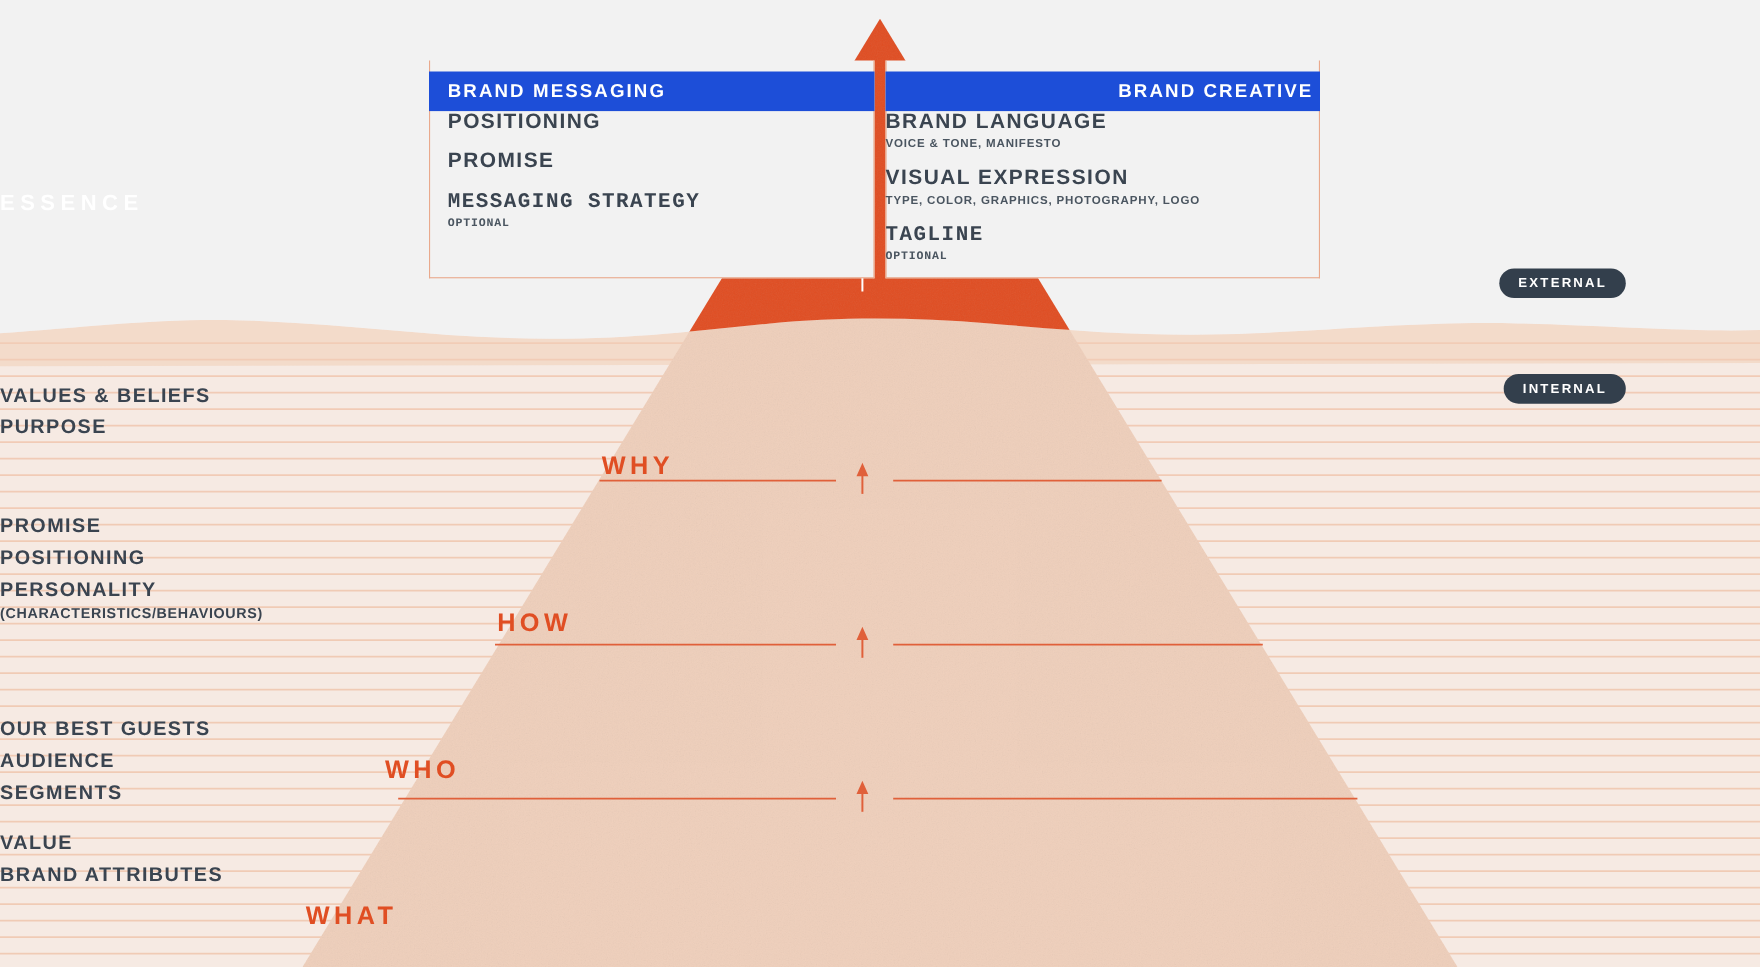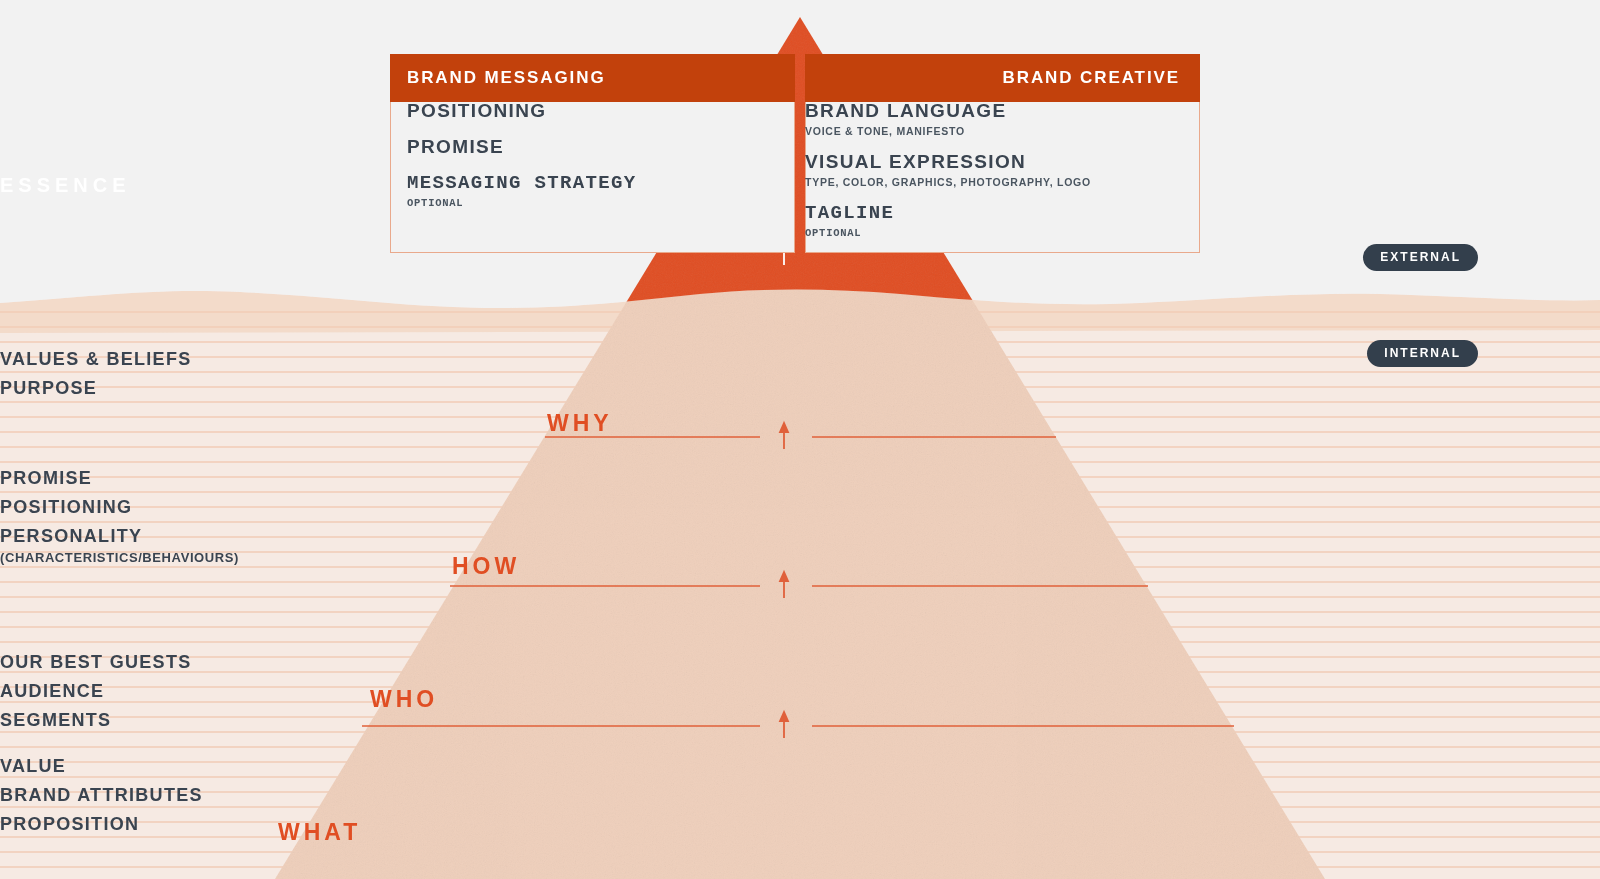--- a/index.html
+++ b/index.html
@@ -36,29 +36,29 @@
     background: #f2f2f2;
     border: 1px solid #e9a98c;
     border-top: none;
     z-index: 3;
   }
   .panel-left  { left: 390px;  width: 405px; }
   .panel-right { left: 805px;  width: 395px; }
 
   .panel-header {
     position: absolute;
-    top: 54px;
-    height: 48px;
-    background: #c2410c;
+    top: 65px;
+    height: 36px;
+    background: #1d4ed8;
     display: flex;
     align-items: center;
     z-index: 5;
   }
   .panel-header-left  { left: 390px; width: 405px; justify-content: flex-start; padding-left: 17px; }
-  .panel-header-right { left: 805px; width: 395px; justify-content: flex-end;   padding-right: 20px; }
+  .panel-header-right { left: 805px; width: 395px; justify-content: flex-end;   padding-right: 6px; }
 
   .panel-header span {
     color: #ffffff;
     font-size: 17px;
     font-weight: bold;
     letter-spacing: 1.9px;
   }
 
   .panel-body {
     position: absolute;
@@ -148,21 +148,21 @@
   .tier-label {
     position: absolute;
     color: #e04e23;
     font-size: 23px;
     font-weight: bold;
     letter-spacing: 4px;
     z-index: 6;
   }
   .label-why  { left: 547px; top: 410px; }
   .label-how  { left: 452px; top: 553px; }
-  .label-who  { left: 370px; top: 686px; }
+  .label-who  { left: 350px; top: 686px; }
   .label-what { left: 278px; top: 819px; }
 </style>
 </head>
 <body>
 
 <div id="stage">
 
   <svg class="bg-svg" viewBox="0 0 1600 879" preserveAspectRatio="none">
     <defs>
       <clipPath id="clip-underwater">
@@ -333,21 +333,20 @@
     <div class="tier-note">(CHARACTERISTICS/BEHAVIOURS)</div>
   </div>
   <div class="tier-text tier-who">
     <div class="tier-line">OUR BEST GUESTS</div>
     <div class="tier-line">AUDIENCE</div>
     <div class="tier-line">SEGMENTS</div>
   </div>
   <div class="tier-text tier-what">
     <div class="tier-line">VALUE</div>
     <div class="tier-line">BRAND ATTRIBUTES</div>
-    <div class="tier-line">PROPOSITION</div>
   </div>
 
   <div class="tier-label label-why">WHY</div>
   <div class="tier-label label-how">HOW</div>
   <div class="tier-label label-who">WHO</div>
   <div class="tier-label label-what">WHAT</div>
 
 </div>
 
 </body></html>

